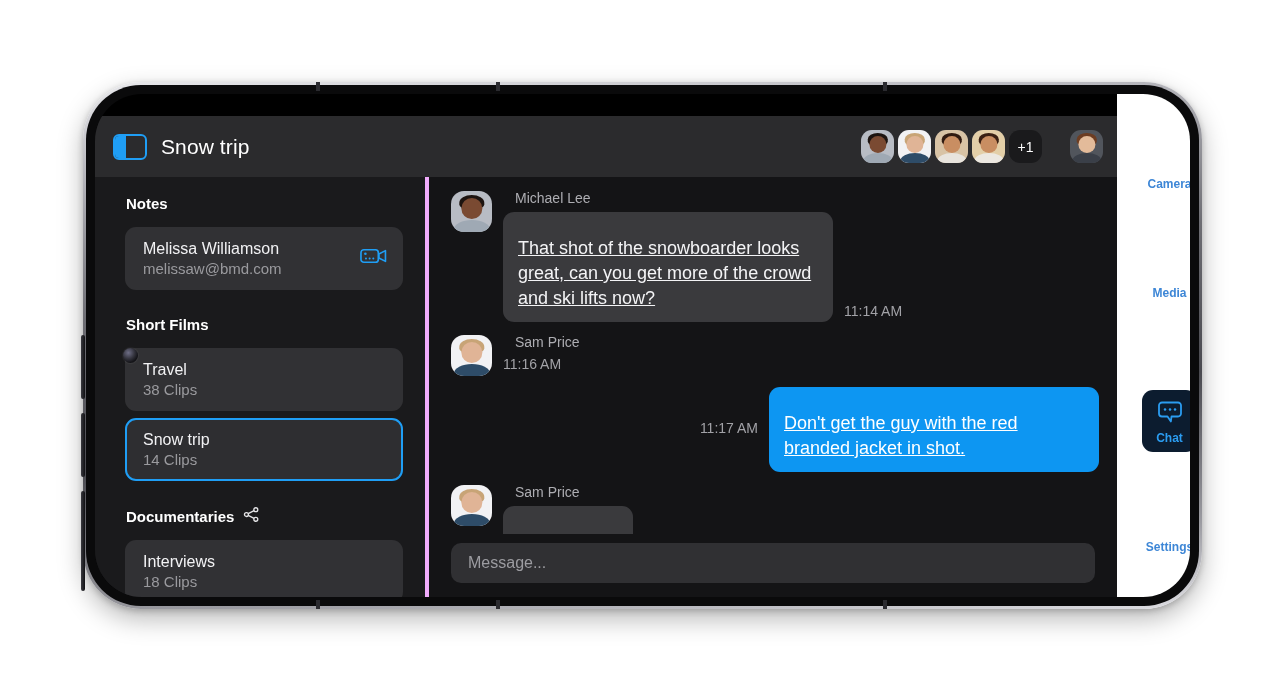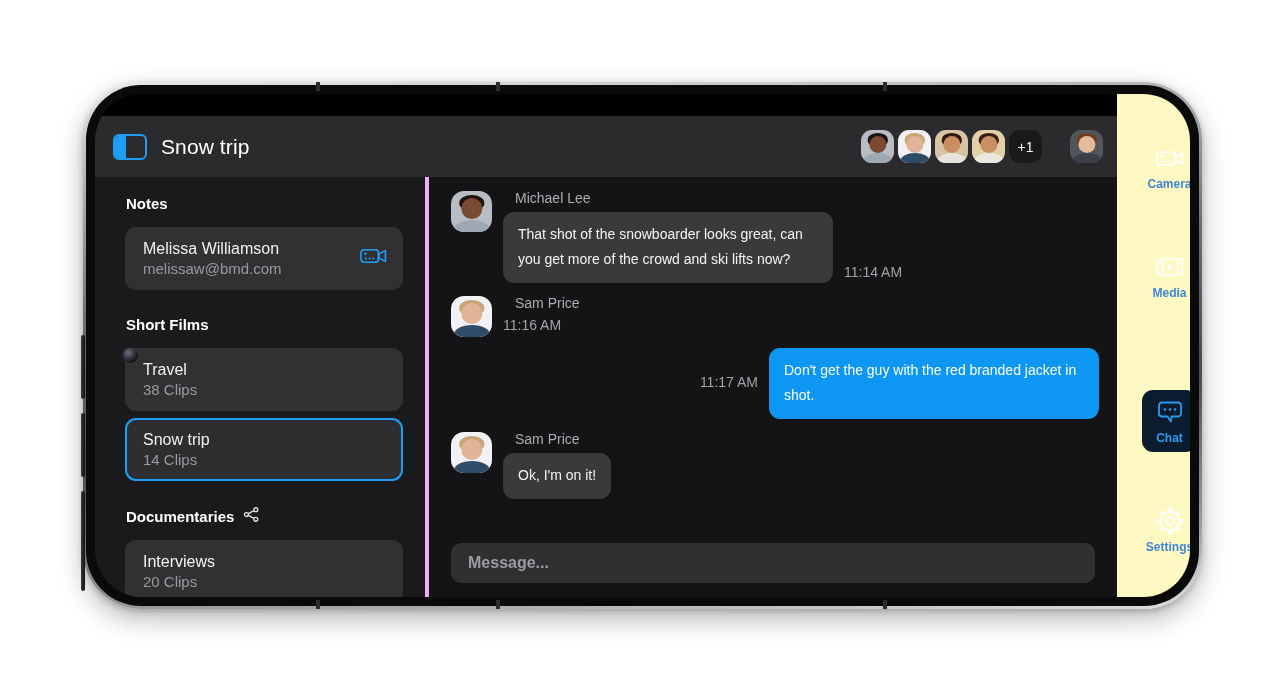--- a/index.html
+++ b/index.html
@@ -234,24 +234,25 @@
   .msg-sender {
     color: #adadb2;
     font-size: 14px;
     margin: 1px 0 6px 12px;
   }
   .bubble-line { display: flex; align-items: flex-end; gap: 11px; }
   .bubble {
     background: #3a3a3d;
     color: #f4f4f6;
     border-radius: 11px;
-    padding: 10px 15px 11px 15px;
-    font-size: 14px;
+    padding: 24px 15px 11px 15px;
+    font-size: 18px;
     line-height: 25px;
     max-width: 330px;
+    text-decoration: underline;
   }
   .bubble.outgoing { background: #0d96f2; color: #ffffff; }
   .msg-time { color: #a2a2a7; font-size: 14px; white-space: nowrap; padding-bottom: 3px; }
 
   
   #composer {
     flex: 0 0 auto;
     padding: 9px 22px 14px 22px;
     background: #141416;
   }
@@ -260,29 +261,28 @@
     background: #303033;
     border-radius: 10px;
     display: flex;
     align-items: center;
     padding: 16px 17px;
     color: #9c9ca1;
     font-size: 16px;
     width: 100%;
     border: none;
     font-family: "Liberation Sans", sans-serif;
-    font-weight: bold;
   }
   #message-input::placeholder { color: #9c9ca1; }
 
   
   #nav-rail {
     width: 73px;
     flex: 0 0 73px;
-    background: #fef9c3;
+    background: #ffffff;
     display: flex;
     flex-direction: column;
     align-items: center;
     padding-top: 42px;
     gap: 0;
     padding-left: 32px;
   }
   .rail-item {
     width: 55px;
     padding: 9px 0 7px 0;
@@ -407,21 +407,21 @@
                     <circle cx="13.6" cy="2.9" r="2.1"></circle>
                     <circle cx="13.6" cy="13.1" r="2.1"></circle>
                     <circle cx="3.6" cy="8" r="2.1"></circle>
                     <line x1="5.5" y1="7" x2="11.7" y2="3.9"></line>
                     <line x1="5.5" y1="9" x2="11.7" y2="12.1"></line>
                   </svg></span>
               </div>
               <div class="sb-card">
                 <div class="sb-card-text">
                   <div class="sb-card-title">Interviews</div>
-                  <div class="sb-card-sub">20 Clips</div>
+                  <div class="sb-card-sub">18 Clips</div>
                 </div>
               </div>
               <div class="sb-card"></div>
             </div>
 
           <div id="chat-pane">
             <div id="messages">
                 <div class="msg-row">
                   <div class="msg-avatar">
                     <div class="av-bg" style="background:#b8bcc4"></div>

